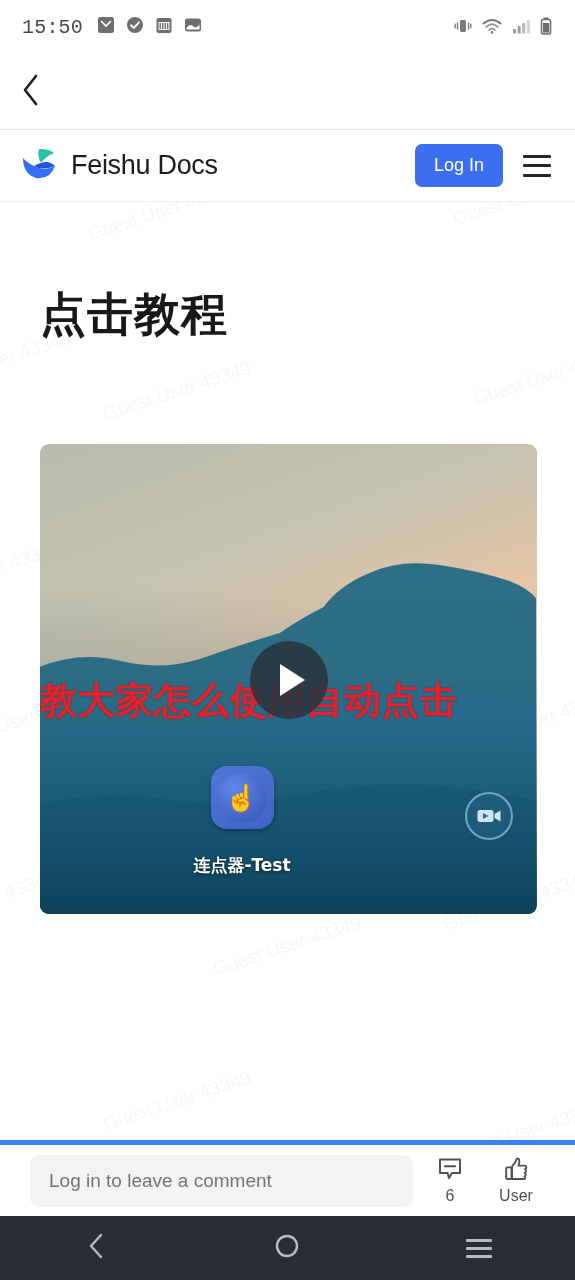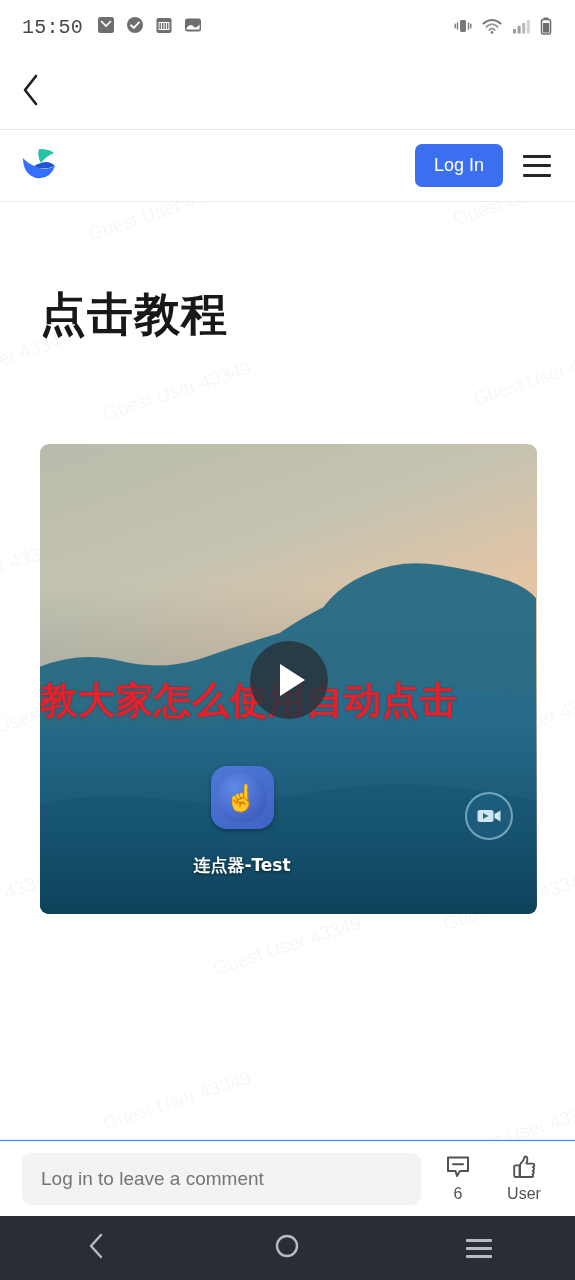--- a/index.html
+++ b/index.html
@@ -191,23 +191,23 @@
     background:rgba(40,105,140,.35);
     display:flex; align-items:center; justify-content:center;
   }
 
   
   .comment-bar{
     position:absolute;
     left:0; bottom:64px;
     width:575px; height:76px;
     display:flex; align-items:center;
-    padding:0 22px;
+    padding:0 30px;
     background:#ffffff;
-    border-top:1px solid #3b82f6;
+    border-top:5px solid #3b82f6;
     z-index:6;
   }
   .comment-input{
     flex:1;
     height:52px;
     background:#f2f3f5;
     border-radius:9px;
     border:none;
     padding:0 19px;
     font-size:19px;
@@ -321,20 +321,21 @@
 
 <div class="site-header">
   <div class="brand">
     <span>
       <svg width="37" height="33" viewBox="0 0 37 33">
         <path d="M19 2 Q30 2 34 6 Q26 9 21 16 Q17 9 19 2 Z" fill="#22c3a6"></path>
         <path d="M3 11 Q3 27 16 31 Q30 33 35 19 Q24 25 14 19 Q6 15 3 11 Z" fill="#3370ff"></path>
         <path d="M14 19 Q22 24 35 19 Q29 13 21 16 Q17 17 14 19 Z" fill="#1a56d6"></path>
       </svg>
     </span>
+    <span class="brand-name">Feishu Docs</span>
   </div>
   <div class="header-right">
     <button class="login-btn">Log In</button>
     <div class="hamburger">
       <span></span>
       <span></span>
       <span></span>
     </div>
   </div>
 </div>

